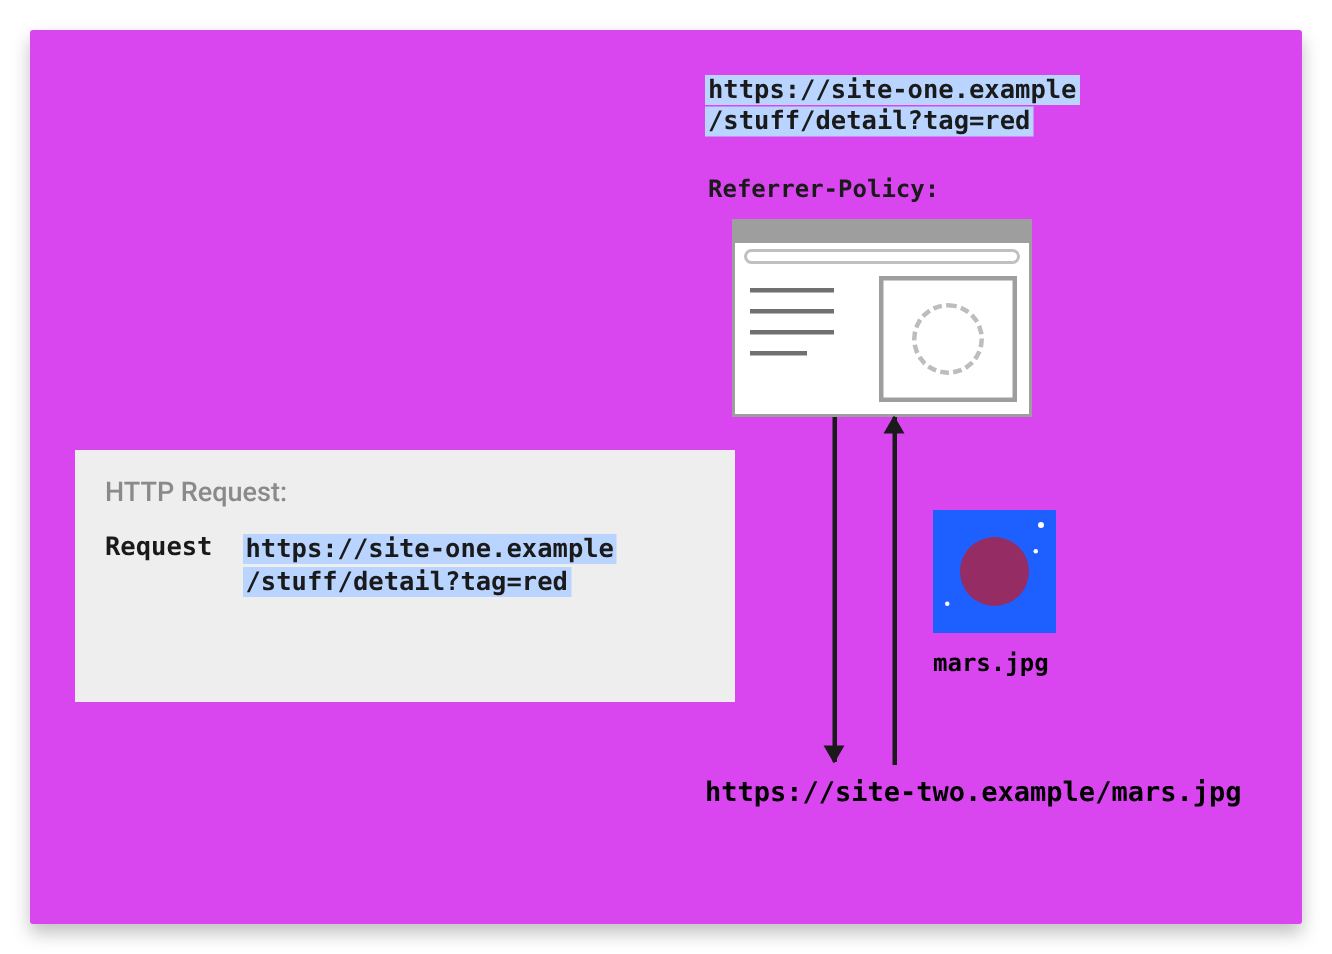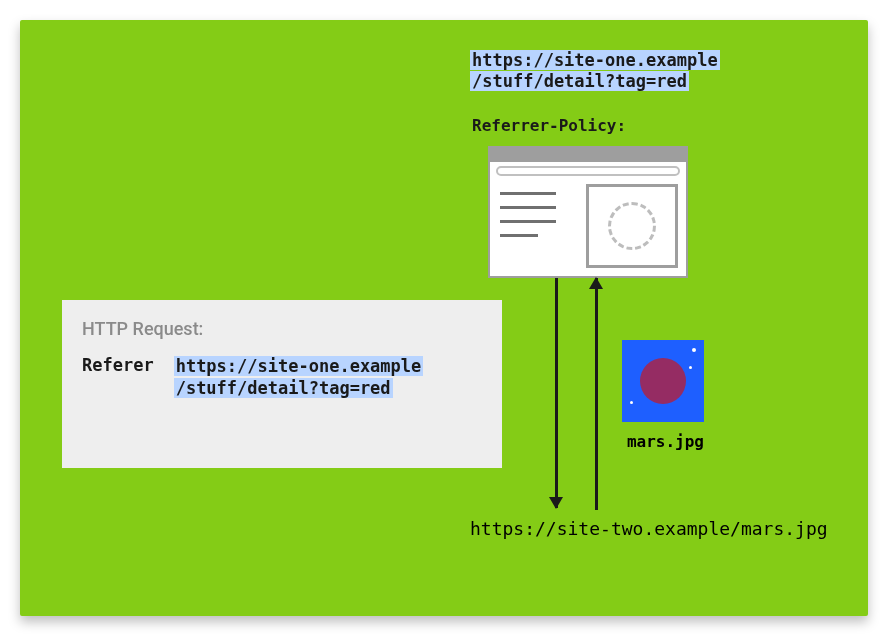--- a/index.html
+++ b/index.html
@@ -8,21 +8,21 @@
     padding: 20px;
     background: #fff;
     font-family: -apple-system, BlinkMacSystemFont, "Segoe UI", Roboto, sans-serif;
     width: 888px;
     height: 636px;
   }
   .card {
     position: relative;
     width: 848px;
     height: 596px;
-    background: #84cc16;
+    background: #d946ef;
     box-shadow: 0 6px 12px rgba(0,0,0,0.25);
     border-radius: 2px;
   }
   .url-top {
     position: absolute;
     left: 450px;
     top: 30px;
     font-family: ui-monospace, Menlo, Consolas, monospace;
     font-size: 17px;
     font-weight: 600;
@@ -93,21 +93,21 @@
   .browser .imgframe .circle {
     position: absolute;
     left: 50%; top: 50%;
     width: 48px; height: 48px;
     margin: -24px 0 0 -24px;
     border: 3px dashed #bdbdbd;
     border-radius: 50%;
   }
   .http-box {
     position: absolute;
-    left: 42px;
+    left: 30px;
     top: 280px;
     width: 440px;
     height: 168px;
     background: #eeeeee;
     padding: 18px 20px 16px 20px;
     font-family: ui-monospace, Menlo, Consolas, monospace;
     color: #1a1a1a;
   }
   .http-box .title {
     color: #8a8a8a;
@@ -127,21 +127,21 @@
     gap: 20px;
     font-size: 17px;
     font-weight: 600;
   }
   .http-box .refval { line-height: 1.3; }
   .http-box .refval span { background: #b8d4ff; padding: 0 2px; }
   .mars {
     position: absolute;
     left: 602px;
     top: 320px;
-    text-align: right;
+    text-align: left;
   }
   .mars .tile {
     width: 82px;
     height: 82px;
     background: #1e5fff;
     position: relative;
     margin: 0 auto;
   }
   .mars .tile .planet {
     position: absolute;
@@ -181,21 +181,21 @@
     top: -1px; left: -6px;
     border-left: 7px solid transparent;
     border-right: 7px solid transparent;
     border-bottom: 12px solid #1a1a1a;
   }
   .url-bottom {
     position: absolute;
     left: 450px;
     top: 498px;
     font-family: ui-monospace, Menlo, Consolas, monospace;
-    font-weight: 400;
+    font-weight: 700;
     font-size: 18px;
   }
 </style>
 </head>
 <body>
 
 <div class="card">
 
   <div class="url-top">
     <span>https://site-one.example</span><br>
@@ -225,21 +225,21 @@
   <div class="arrow vline-down">
       <div class="head"></div>
     </div>
   <div class="arrow vline-up">
       <div class="head"></div>
     </div>
 
   <div class="http-box">
     <div class="title">HTTP Request:</div>
     <div class="refrow">
-      <div>Referer</div>
+      <div>Request</div>
       <div class="refval">
         <span>https://site-one.example</span><br>
         <span>/stuff/detail?tag=red</span>
       </div>
     </div>
   </div>
 
   <div class="mars">
     <div class="tile">
       <div class="planet"></div>

